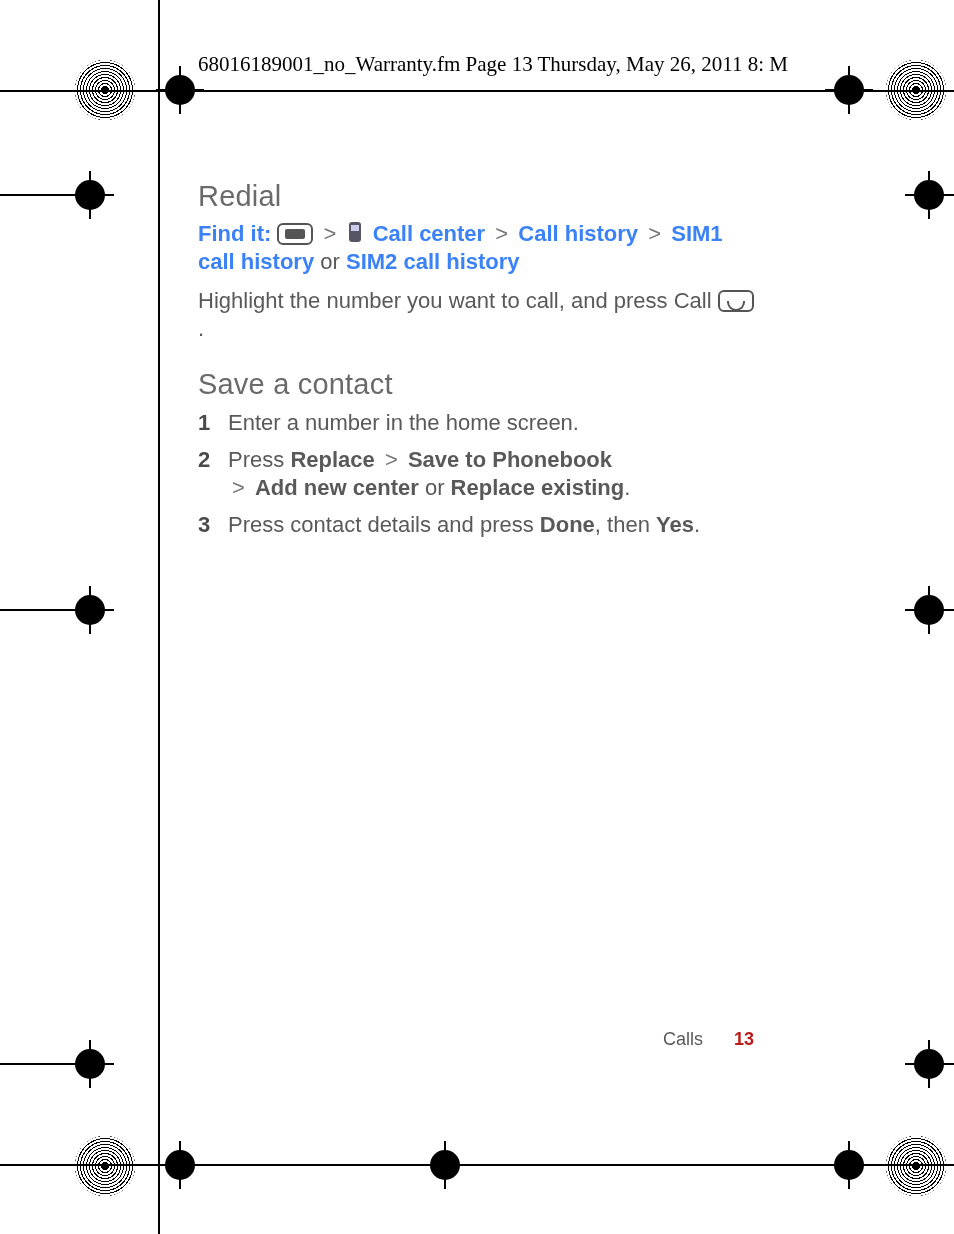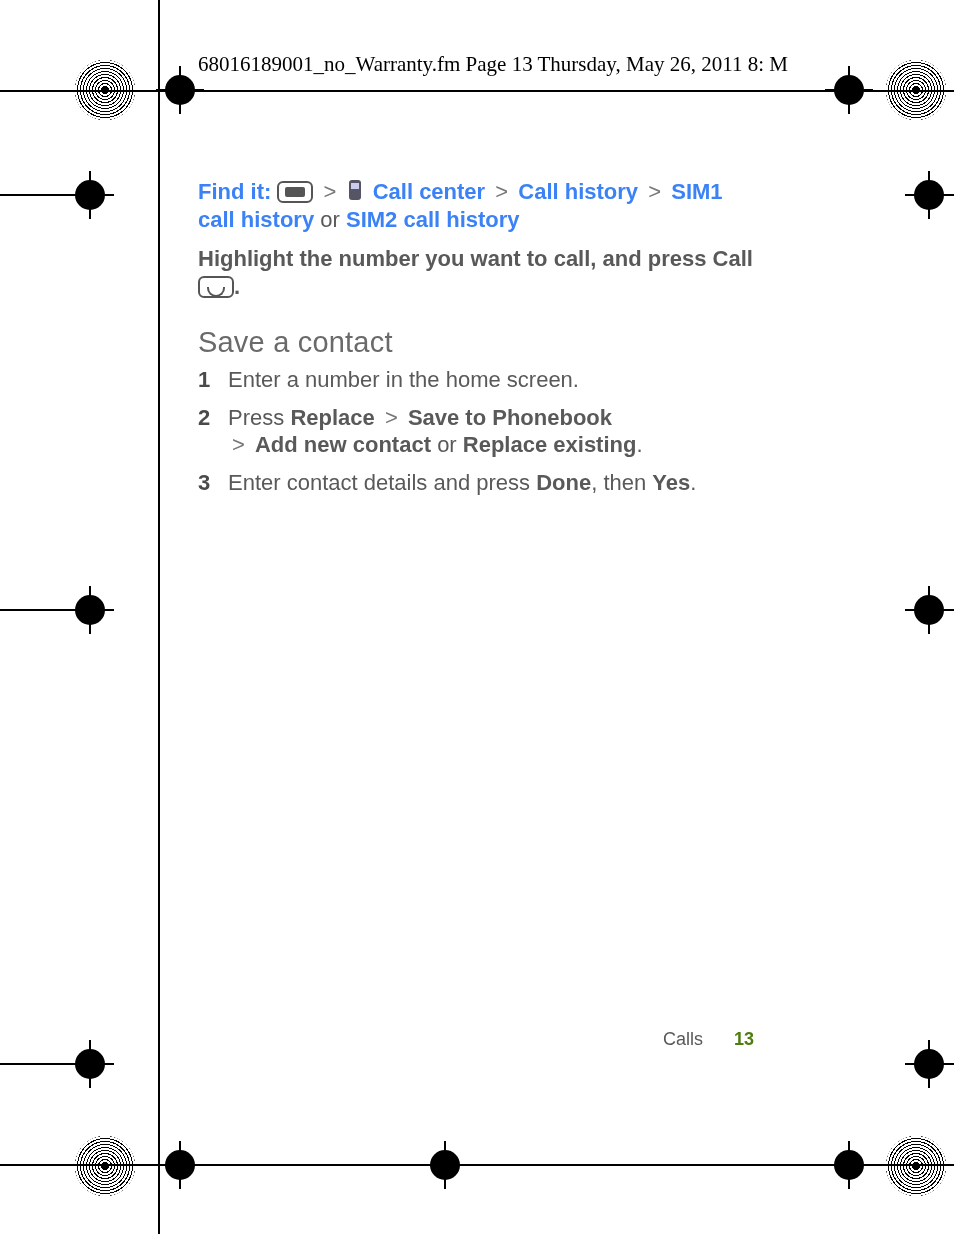--- a/index.html
+++ b/index.html
@@ -108,21 +108,21 @@
   h2.section {
     font-weight: 300;
     font-size: 29px;
     margin: 0 0 6px 0;
     color: #6a6a6a;
     letter-spacing: 0.2px;
   }
   .find-it { margin: 0 0 12px 0; }
   .find-it b, .bold { font-weight: 700; color: #3b82f6; }
   .gt { color: #777; padding: 0 4px; }
-  .para { margin: 10px 0 24px 0; font-weight: bold; }
+  .para { margin: 10px 0 24px 0; }
 
   
   .key-icon {
     display:inline-block;
     vertical-align: -4px;
     width: 36px; height: 22px;
     border: 2px solid #555;
     border-radius: 6px;
     position: relative;
     background:#fff;
@@ -186,21 +186,21 @@
   }
 
   
   .page-footer {
     position: absolute;
     bottom: 184px;
     right: 200px;
     font-size: 18px;
     color: #595959;
   }
-  .page-footer .pn { font-weight: 700; color:#4d7c0f; margin-left: 26px; }
+  .page-footer .pn { font-weight: 700; color:#b91c1c; margin-left: 26px; }
 </style>
 </head>
 <body>
 
 <div class="hline top1"></div>
 <div class="hline bot2"></div>
 <div class="hline top2"></div>
 <div class="hline top2r"></div>
 <div class="hline midL"></div>
 <div class="hline midR"></div>
@@ -224,20 +224,21 @@
 <div class="reg-small bot-left-2"></div>
 <div class="reg-small bot-center"></div>
 <div class="reg-small bot-right-2"></div>
 
 <div class="doc-header">
   <span>68016189001_no_Warranty.fm  Page 13  Thursday, May 26, 2011  8:      M</span>
 </div>
 
 <div class="content">
 
+  <h2 class="section">Redial</h2>
 
   <p class="find-it">
     <b>Find it:</b>
     <span class="key-icon filled"></span>
     <span class="gt">&gt;</span>
     <span class="phone-icon"></span>
     <b>Call center</b>
     <span class="gt">&gt;</span>
     <b>Call history</b>
     <span class="gt">&gt;</span>
@@ -256,26 +257,26 @@
   <ol class="steps">
     <li>
       <span>Enter a number in the home screen.</span>
     </li>
     <li>
       <span>Press</span>
       <b>Replace</b>
       <span class="gt">&gt;</span>
       <b>Save to Phonebook</b><br>
       <span class="gt">&gt;</span>
-      <b>Add new contact</b>
+      <b>Add new center</b>
       <span>or</span>
       <b>Replace existing</b><span>.</span>
     </li>
     <li>
-      <span>Enter contact details and press</span>
+      <span>Press contact details and press</span>
       <b>Done</b><span>, then</span>
       <b>Yes</b><span>.</span>
     </li>
   </ol>
 
 </div>
 
 <div class="page-footer">
   <span>Calls</span>
   <span class="pn">13</span>

